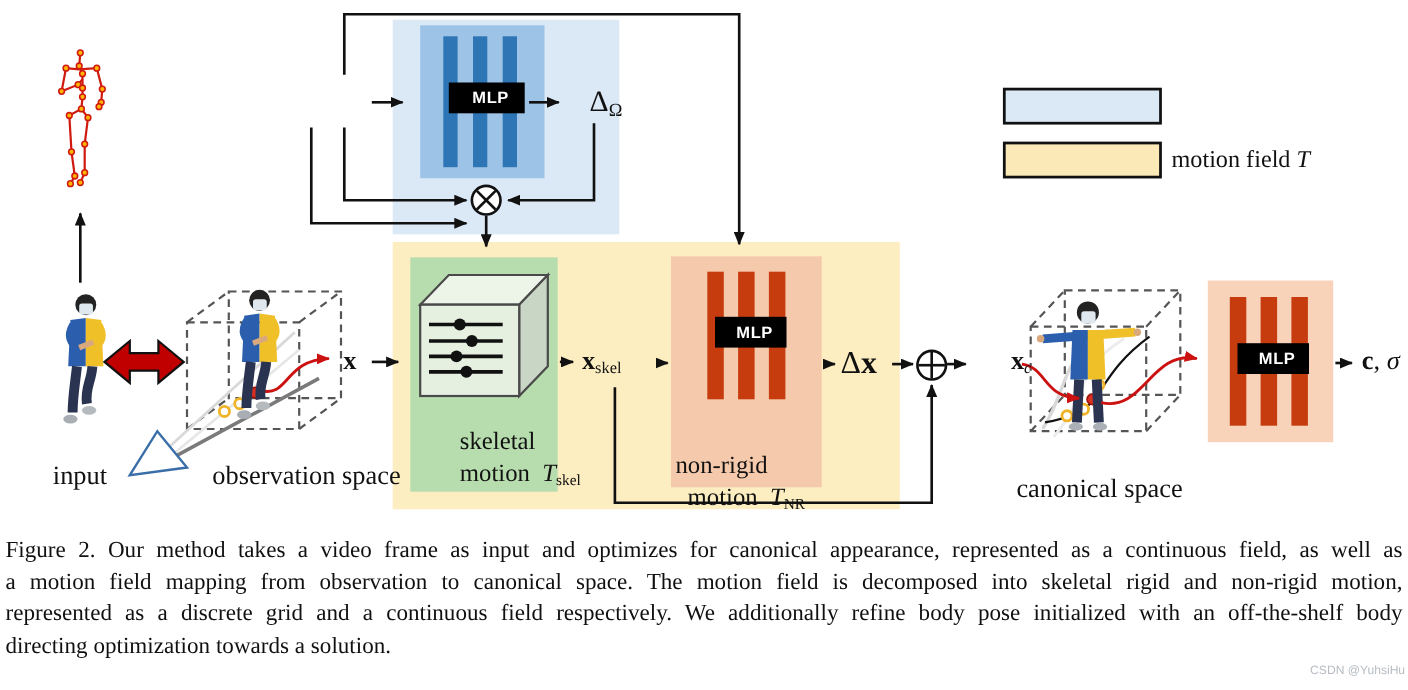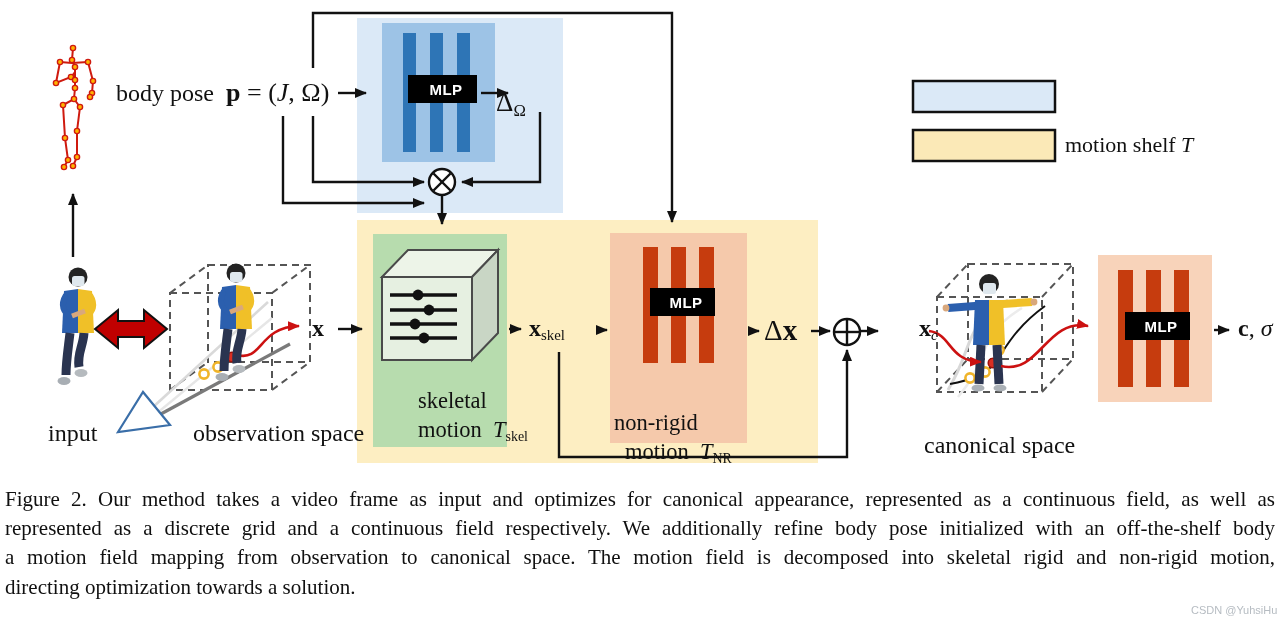--- a/index.html
+++ b/index.html
@@ -217,29 +217,26 @@
   <g stroke="#111" stroke-width="2.4" fill="#fff">
     <circle cx="847" cy="332" r="13"></circle>
     <line x1="835" y1="332" x2="859" y2="332"></line>
         <line x1="847" y1="320" x2="847" y2="344"></line>
   </g>
 
   <rect x="913" y="81" width="142" height="31" fill="#dbe9f7" stroke="#111" stroke-width="2.5"></rect>
   <rect x="913" y="130" width="142" height="31" fill="#fbe9b7" stroke="#111" stroke-width="2.5"></rect>
 </svg>
 
-<div class="lbl" style="left:116px;top:79px;font-size:24px;">
-  <span>body pose</span><span>&nbsp; </span><span class="bm big">p</span><span class="big"> = (</span><span class="it big">J</span><span class="big">, Ω)</span>
-</div>
 
 <div class="mlp" style="left:408px;top:75px;width:62px;height:28px;">
   <span>MLP</span>
 </div>
 
-<div class="lbl" style="left:496px;top:78px;font-size:27px;margin-top:10px;">
+<div class="lbl" style="left:536px;top:78px;font-size:27px;">
   <span>Δ</span><span class="sub">Ω</span>
 </div>
 
 <div class="lbl bm" style="left:312px;top:315px;font-size:24px;">
   <span>x</span>
 </div>
 
 <div class="lbl" style="left:529px;top:315px;font-size:24px;">
   <span class="bm">x</span><span class="sub">skel</span>
 </div>
@@ -278,25 +275,25 @@
   <span>input</span>
 </div>
 <div class="lbl" style="left:152px;top:420px;font-size:24px;margin-left:41px;">
   <span>observation space</span>
 </div>
 <div class="lbl" style="left:924px;top:432px;font-size:24px;">
   <span>canonical space</span>
 </div>
 
 <div class="lbl" style="left:1065px;top:133px;font-size:22px;">
-  <span>motion shelf </span><span class="it">T</span>
+  <span>motion field </span><span class="it">T</span>
 </div>
 
 <div class="caption">
   <div class="cap-line">Figure 2. Our method takes a video frame as input and optimizes for canonical appearance, represented as a continuous field, as well as</div>
+  <div class="cap-line">a motion field mapping from observation to canonical space. The motion field is decomposed into skeletal rigid and non-rigid motion,</div>
   <div class="cap-line">represented as a discrete grid and a continuous field respectively. We additionally refine body pose initialized with an off-the-shelf body</div>
-  <div class="cap-line">a motion field mapping from observation to canonical space. The motion field is decomposed into skeletal rigid and non-rigid motion,</div>
   <div class="cap-line last">directing optimization towards a solution.</div>
 </div>
 
 <div class="watermark">CSDN @YuhsiHu</div>
 
 </div>
 
 </body></html>

